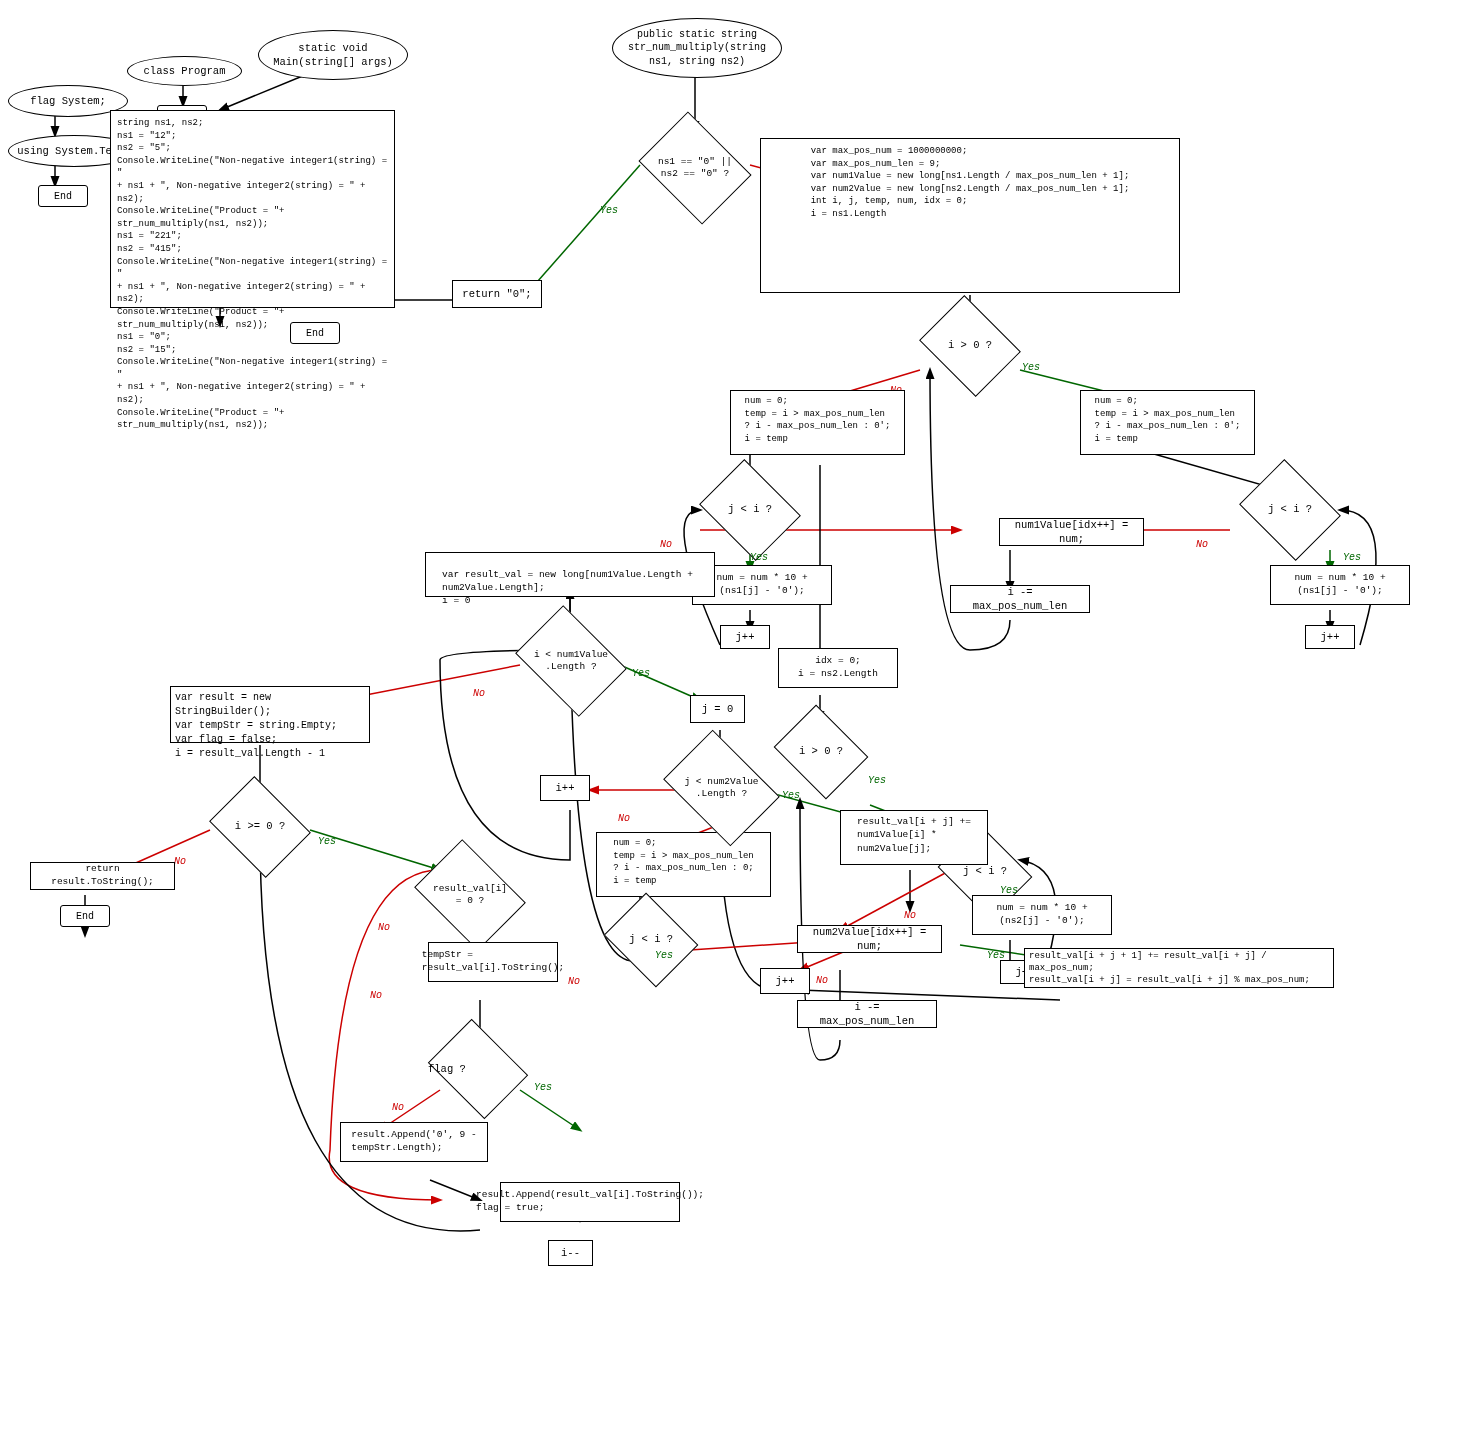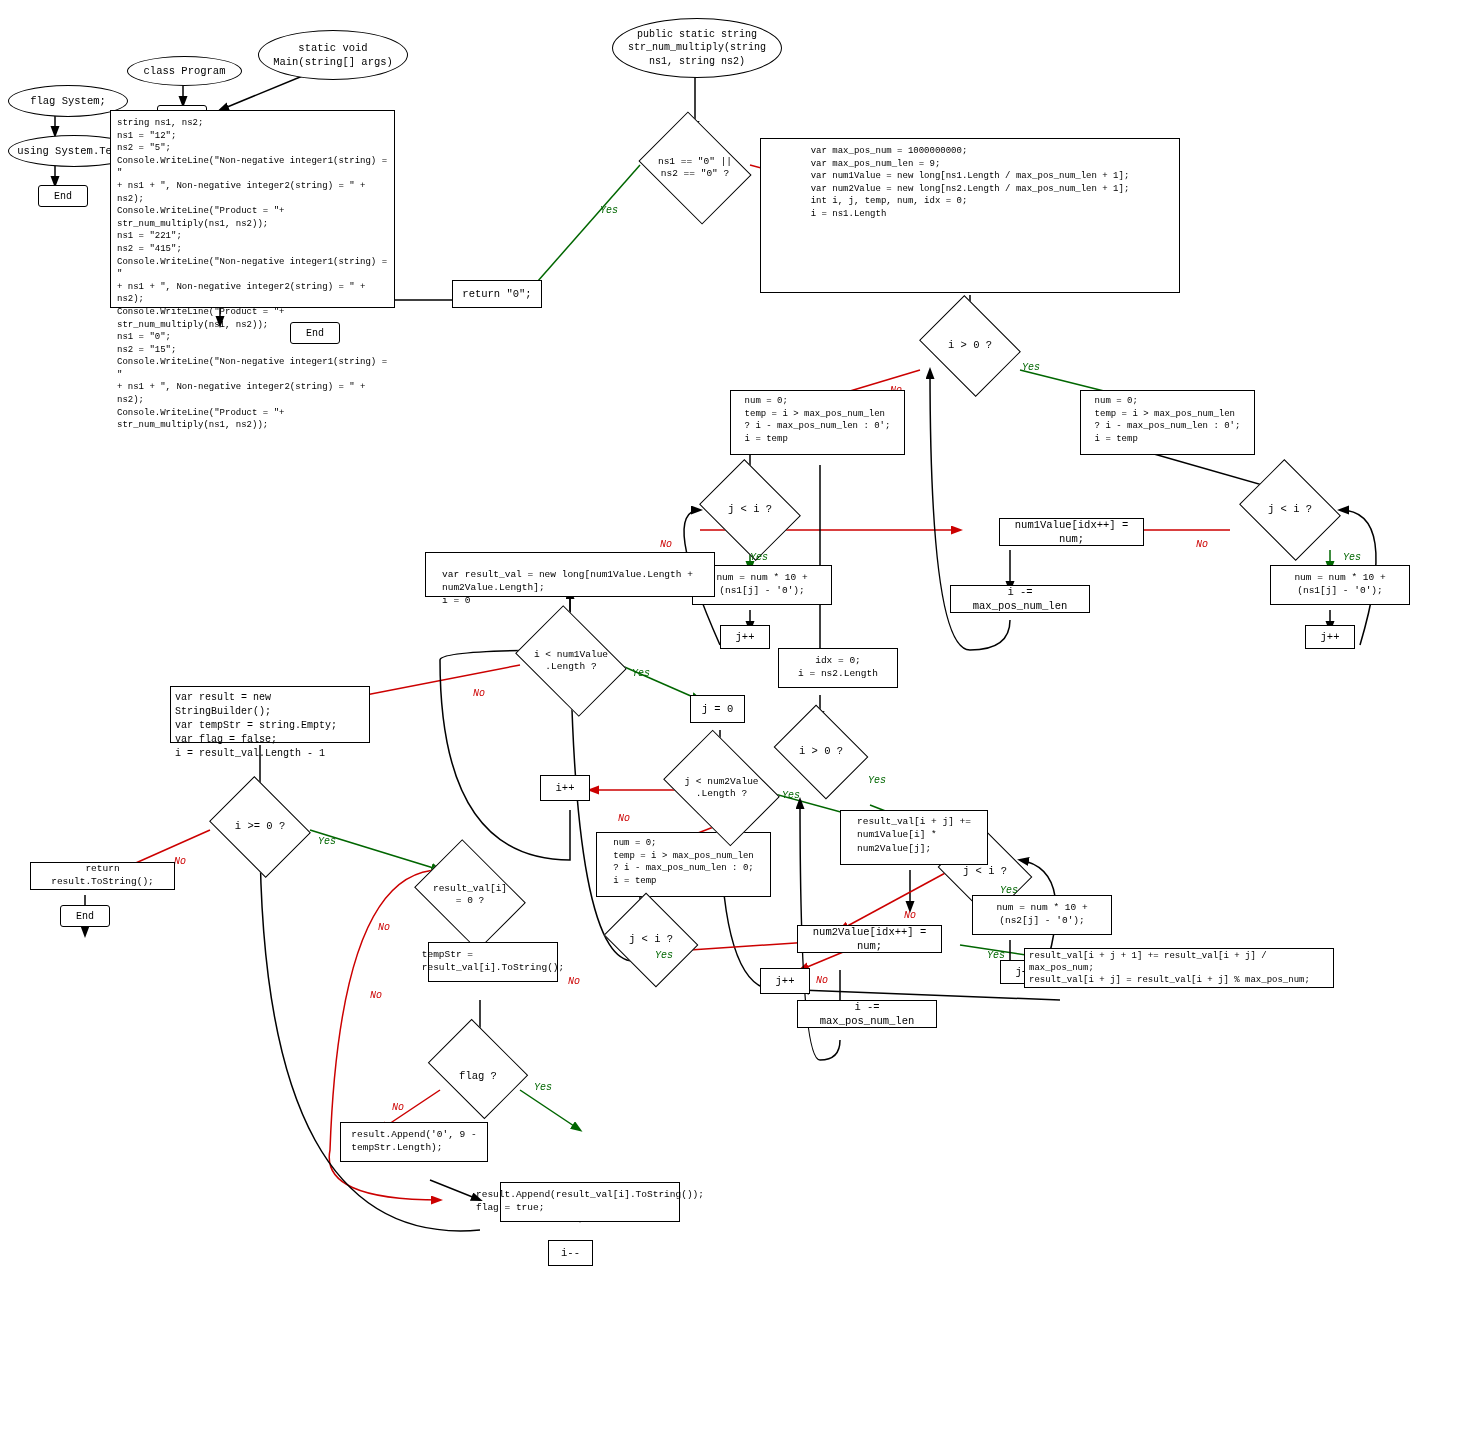--- a/index.html
+++ b/index.html
@@ -498,21 +498,21 @@
   <span>j++</span>
 </div>
 
 <div class="node node-rect" style="left:428px; top:942px; width:130px; height:40px; font-size:9.5px; text-align:left; padding:4px;">
   <span style="white-space:pre-wrap;">tempStr =
 result_val[i].ToString();</span>
 </div>
 
 <div style="position:absolute; left:428px; top:1033px; width:100px; height:72px;">
   <div style="position:absolute; left:10px; top:5px; width:80px; height:62px; background:#fff; border:1.5px solid #000; transform:rotate(45deg);"></div>
-  <div class="diamond-label" style="left:0; top:8px; width:100px; height:72px; display:flex; align-items:center; justify-content:center;">
+  <div class="diamond-label" style="left:0; top:1px; width:100px; height:72px; display:flex; align-items:center; justify-content:flex-start;">
     <span>flag ?</span>
   </div>
 </div>
 <div class="edge-label edge-no" style="left:392px; top:1082px;">No</div>
 <div class="edge-label edge-yes" style="left:534px; top:1082px;">Yes</div>
 
 <div class="node node-rect" style="left:340px; top:1122px; width:148px; height:40px; font-size:9.5px; text-align:left; padding:4px;">
   <span style="white-space:pre-wrap;">result.Append('0', 9 -
 tempStr.Length);</span>
 </div>

